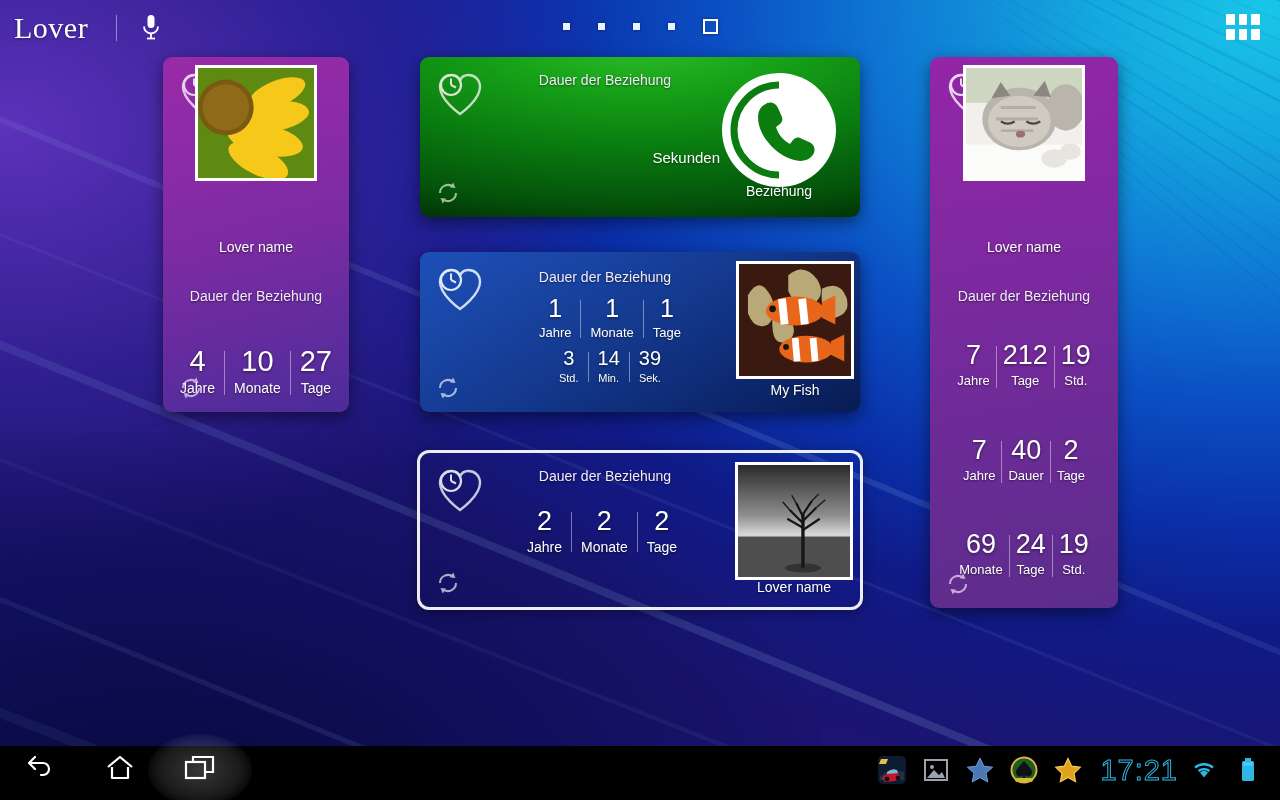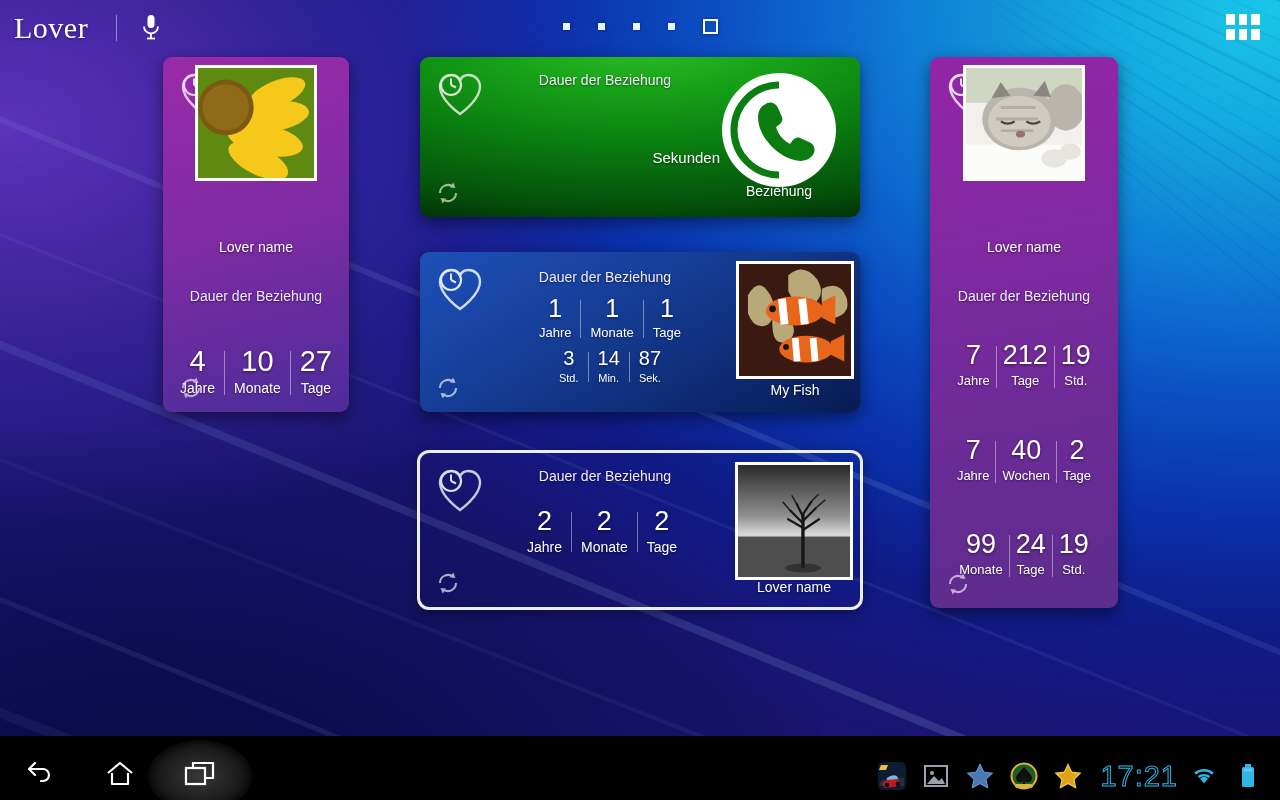--- a/index.html
+++ b/index.html
@@ -160,23 +160,23 @@
   #w-right .lover-label{ position:absolute; top:182px; left:0; right:0; }
   #w-right .w-title{ position:absolute; top:231px; left:0; right:0; }
   #w-right .stat-row.s1{ position:absolute; top:285px; left:0; right:0; }
   #w-right .stat-row.s2{ position:absolute; top:380px; left:0; right:0; }
   #w-right .stat-row.s3{ position:absolute; top:474px; left:0; right:0; }
   #w-right .num{ font-size:27px; } #w-right .lbl{ font-size:13px; } #w-right .vdiv{ height:42px; }
   #w-right .stat{ padding:0 6px; }
 
   
   #navbar{
-    position:absolute; left:0; bottom:0; width:1280px; height:64px;
+    position:absolute; left:0; bottom:0; width:1280px; height:54px;
     background:#000; z-index:6;
-    display:flex; align-items:flex-end;
+    display:flex; align-items:flex-start;
   }
   .nav-left{ display:flex; align-items:center; height:48px; }
   .navbtn{ width:80px; height:48px; display:flex; align-items:center; justify-content:center; position:relative; }
   .navbtn.recent::before{
     content:""; position:absolute; left:50%; top:50%; transform:translate(-50%,-50%);
     width:104px; height:72px; border-radius:50%;
     background:radial-gradient(ellipse at center, rgba(255,255,255,.22) 0%, rgba(255,255,255,.10) 55%, rgba(255,255,255,0) 78%);
   }
   .navbtn svg{ position:relative; z-index:2; }
 
@@ -378,21 +378,21 @@
         <div class="num">3</div>
         <div class="lbl">Std.</div>
       </div>
       <div class="vdiv"></div>
       <div class="stat">
         <div class="num">14</div>
         <div class="lbl">Min.</div>
       </div>
       <div class="vdiv"></div>
       <div class="stat">
-        <div class="num">87</div>
+        <div class="num">39</div>
         <div class="lbl">Sek.</div>
       </div>
     </div>
 
   <div class="photo">
     <svg class="ph" viewBox="0 0 100 100" preserveAspectRatio="xMidYMid slice">
       <rect width="100" height="100" fill="#3a1a10"></rect>
       <g fill="#b9a878">
         <path d="M8 28 q10-18 20 0 q8 16 -2 26 q-12 6 -18-10z"></path>
         <path d="M44 10 q14-12 26 4 q8 14 -4 22 q-14 6 -22-12z"></path>
@@ -546,31 +546,31 @@
       </div>
     </div>
   <div class="stat-row s2">
       <div class="stat">
         <div class="num">7</div>
         <div class="lbl">Jahre</div>
       </div>
       <div class="vdiv"></div>
       <div class="stat">
         <div class="num">40</div>
-        <div class="lbl">Wochen</div>
+        <div class="lbl">Dauer</div>
       </div>
       <div class="vdiv"></div>
       <div class="stat">
         <div class="num">2</div>
         <div class="lbl">Tage</div>
       </div>
     </div>
   <div class="stat-row s3">
       <div class="stat">
-        <div class="num">99</div>
+        <div class="num">69</div>
         <div class="lbl">Monate</div>
       </div>
       <div class="vdiv"></div>
       <div class="stat">
         <div class="num">24</div>
         <div class="lbl">Tage</div>
       </div>
       <div class="vdiv"></div>
       <div class="stat">
         <div class="num">19</div>

